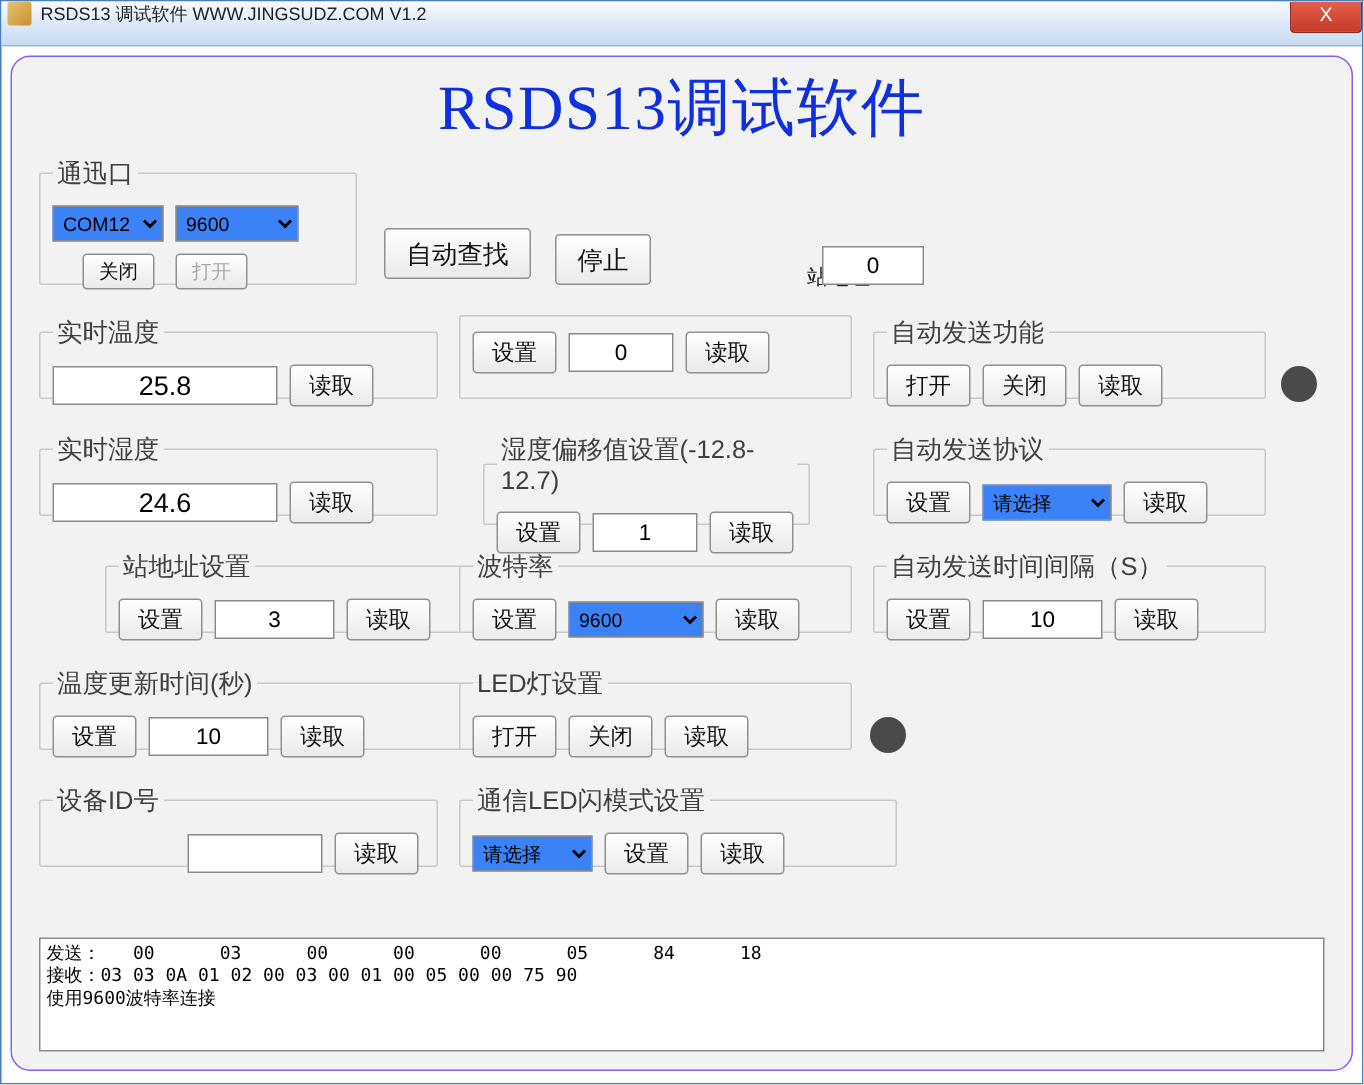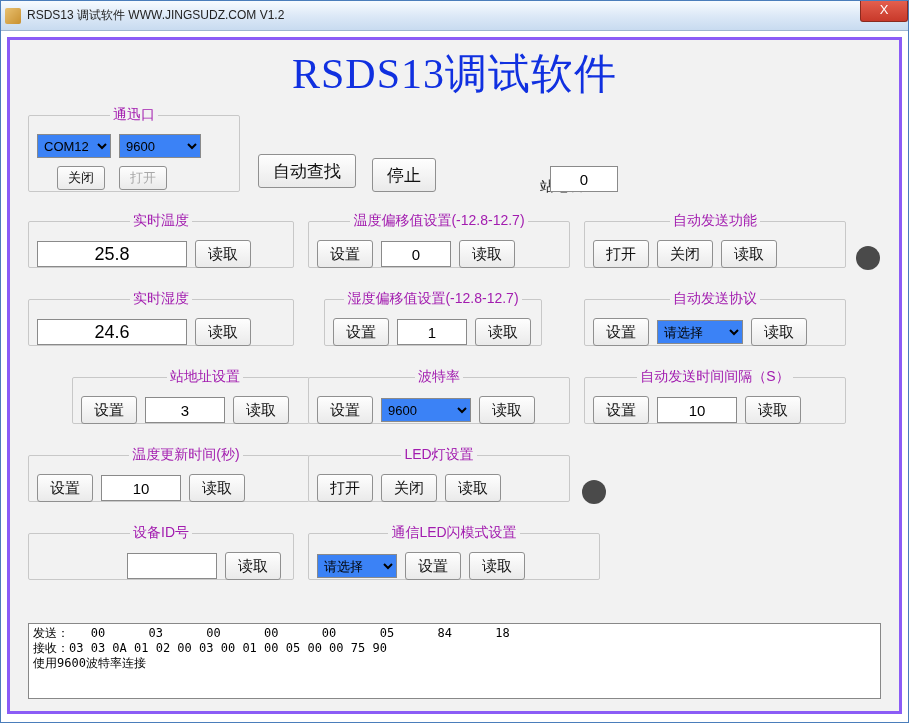--- a/index.html
+++ b/index.html
@@ -14,21 +14,20 @@
       height: 723px;
       background: #fff;
       border: 1px solid #4a7dbb;
       position: relative;
     }
     .titlebar {
       height: 30px;
       background: linear-gradient(to bottom, #f7fbff 0%, #dde9f7 50%, #c8dbf0 100%);
       border-bottom: 1px solid #9db5d1;
       display: flex;
-      align-items: center;
       padding: 0 4px;
       position: relative;
     }
     .title-icon {
       width: 16px; height: 16px;
       background: linear-gradient(135deg,#e8c070,#c89030);
       border-radius: 2px;
       margin-right: 6px;
     }
     .title-text {
@@ -46,45 +45,44 @@
       border-bottom-right-radius: 3px;
       color: #fff;
       font-size: 13px;
       text-align: center;
       line-height: 18px;
       cursor: pointer;
     }
     .client {
       position: absolute;
       left: 6px; right: 6px; top: 36px; bottom: 8px;
-      border: 3px solid #8b5cf6;
+      border: 1px solid #8b5cf6;
       background: #f2f2f2;
-      border-radius: 0;
+      border-radius: 13px;
       padding: 6px 10px 10px 10px;
     }
     .main-title {
       font-family: SimSun, serif;
       font-size: 42px;
       color: #1030e0;
       text-align: center;
       margin: 0 0 4px 0;
       letter-spacing: 1px;
     }
     fieldset.grp {
       border: 1px solid #c8c8c8;
       border-radius: 2px;
       padding: 10px 8px 8px 8px;
       position: absolute;
       background: #f2f2f2;
     }
     fieldset.grp > legend {
-      font-size: 14px;
-      color: #a21caf;
+      font-size: 17px;
+      color: #404040;
       padding: 0 3px;
-      text-align: center;
     }
     .btn {
       display: inline-flex;
       align-items: center;
       justify-content: center;
       height: 28px;
       min-width: 56px;
       padding: 0 10px;
       font-size: 15px;
       background: linear-gradient(to bottom,#fefefe,#eaeaea);
@@ -171,21 +169,20 @@
 
     <fieldset class="grp" style="left:18px; top:172px; width:266px; height:56px;">
       <legend>实时温度</legend>
       <div class="row">
         <input class="txt" style="width: 150px; font-size: 18px;" value="25.8">
         <div class="btn">读取</div>
       </div>
     </fieldset>
 
     <fieldset class="grp" style="left:298px; top:172px; width:262px; height:56px;">
-      <legend>温度偏移值设置(-12.8-12.7)</legend>
       <div class="row">
         <div class="btn">设置</div>
         <input class="txt" style="width: 70px;" value="0">
         <div class="btn">读取</div>
       </div>
     </fieldset>
 
     <fieldset class="grp" style="left:574px; top:172px; width:262px; height:56px;">
       <legend>自动发送功能</legend>
       <div class="row">

